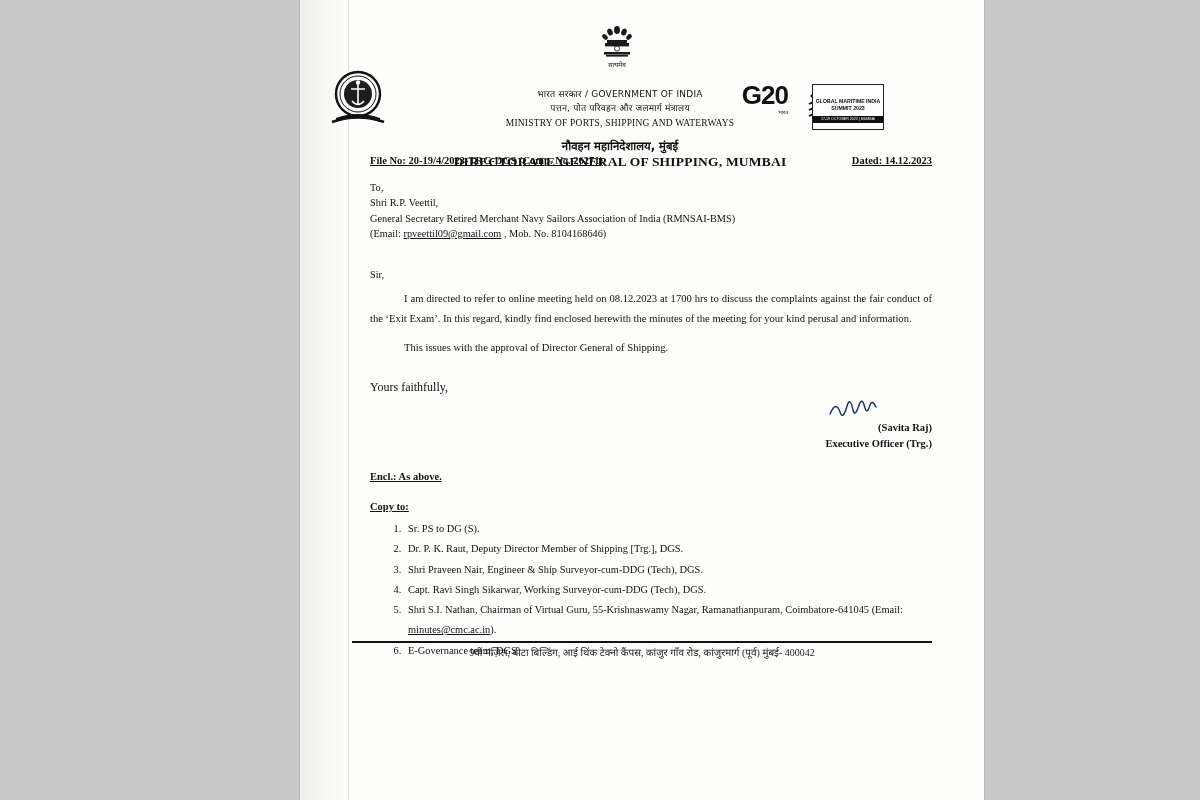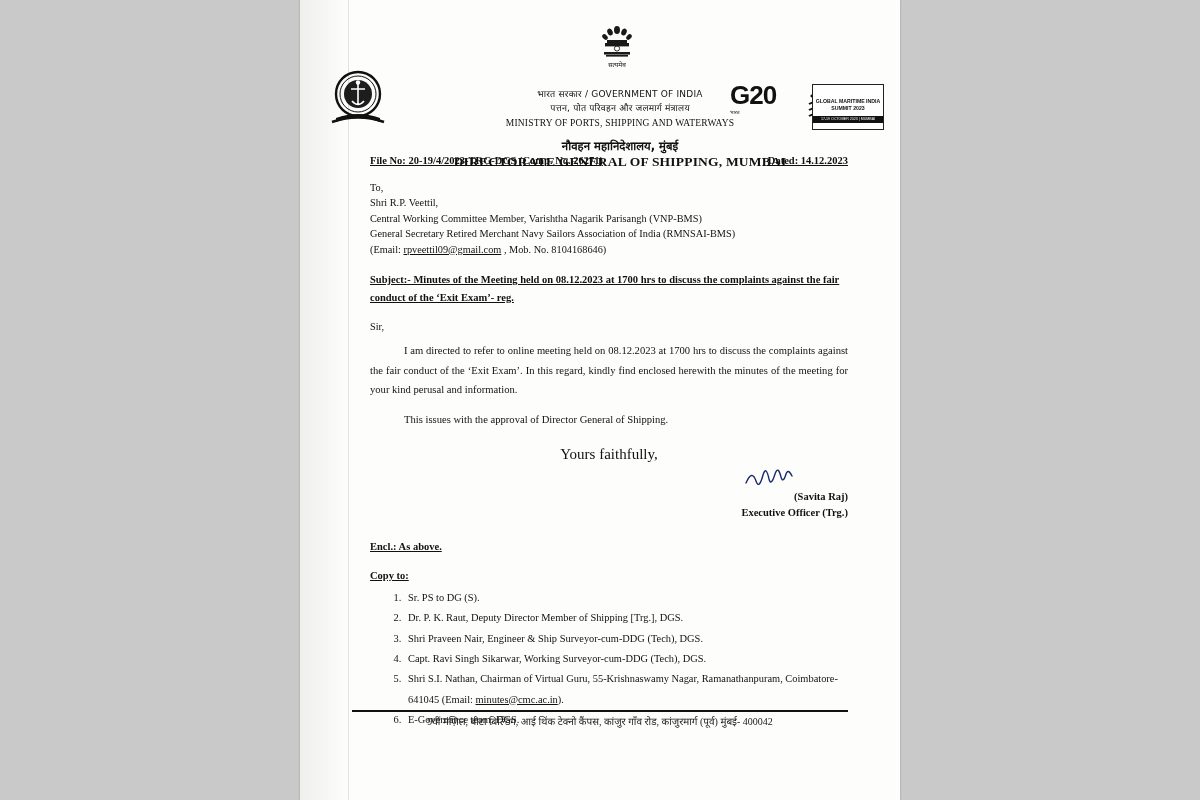--- a/index.html
+++ b/index.html
@@ -8,21 +8,21 @@
     background: #c9c9c9;
     width: 1200px;
     height: 800px;
     overflow: hidden;
     font-family: "Liberation Serif", serif;
   }
   #page {
     position: absolute;
     left: 300px;
     top: 0;
-    width: 600px;
+    width: 684px;
     height: 800px;
     background: #fdfdfb;
     overflow: hidden;
     box-shadow: 0 0 2px rgba(0,0,0,0.25);
   }
   .noise-left {
     position: absolute;
     left: 0; top: 0; width: 48px; height: 800px;
     background: linear-gradient(to right, #efefec 0%, #fdfdfb 100%);
   }
@@ -64,24 +64,24 @@
     width: 320px;
     text-align: center;
     font-size: 9.5px;
     line-height: 1.55;
     font-weight: normal;
     letter-spacing: 0.2px;
   }
   .center-head .hindi { font-family: "DejaVu Sans", sans-serif; font-size: 9px; }
   .g20 {
     position: absolute;
-    left: 430px;
+    left: 416px;
     top: 82px;
     width: 72px;
-    text-align: left;
+    text-align: right;
   }
   .g20-text {
     font-family: "Liberation Sans", sans-serif;
     font-weight: bold;
     font-size: 26px;
     letter-spacing: -1px;
     line-height: 26px;
   }
   .g20-sub {
     font-size: 5px;
@@ -153,34 +153,34 @@
   }
   .addr-line { white-space: pre-wrap; }
   .link { text-decoration: underline; }
   .subject {
     margin-top: 14px;
     font-weight: bold;
     text-decoration: underline;
     line-height: 1.65;
     font-size: 10.5px;
   }
-  .sir { margin-top: 13px; }
+  .sir { margin-top: 25px; }
   .para {
     margin-top: 7px;
     text-align: justify;
     line-height: 1.85;
     text-indent: 34px;
     font-size: 10.6px;
   }
   .para2 { margin-top: 10px; text-indent: 34px; }
   .signoff {
-    margin-top: 13px;
-    text-align: center;
+    margin-top: 20px;
+    text-align: left;
     padding-right: 0px;
-    font-size: 15px;
+    font-size: 12px;
   }
   .sig-graphic {
     text-align: right;
     height: 24px;
     position: relative;
   }
   .sig-graphic svg { position: absolute; right: 46px; top: 0; }
   .sig-name {
     text-align: right;
     font-weight: bold;
@@ -302,25 +302,23 @@
     </div>
 
     <div class="filerow">
       <span class="fileno">File No: 20-19/4/2023-TRG-DGS (Comp. No. 26271)</span>
       <span class="dated">Dated: 14.12.2023</span>
     </div>
 
     <div class="body-block">
       <div>To,</div>
       <div class="addr-line">Shri R.P. Veettil,</div>
-      <div class="addr-line">Central Working Committee Member, Varishtha Nagarik Parisangh (VNP-BMS)</div>
       <div class="addr-line">General Secretary Retired Merchant Navy Sailors Association of India (RMNSAI-BMS)</div>
       <div><span>(Email: </span><span class="link">rpveettil09@gmail.com</span><span> , Mob. No. 8104168646)</span></div>
 
-      <div class="subject">Subject:- Minutes of the Meeting held on 08.12.2023 at 1700 hrs to discuss the complaints against the fair conduct of the ‘Exit Exam’- reg.</div>
 
       <div class="sir">Sir,</div>
 
       <div class="para">I am directed to refer to online meeting held on 08.12.2023 at 1700 hrs to discuss the complaints against the fair conduct of the ‘Exit Exam’. In this regard, kindly find enclosed herewith the minutes of the meeting for your kind perusal and information.</div>
       <div class="para para2">This issues with the approval of Director General of Shipping.</div>
 
       <div class="signoff">Yours faithfully,</div>
 
       <div class="sig-graphic">
         <svg width="60" height="24" viewBox="0 0 60 24">

